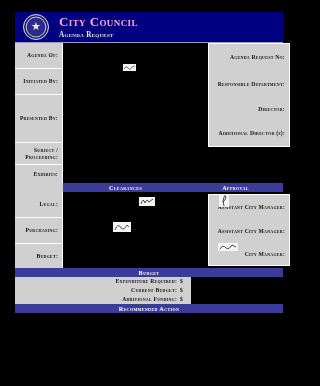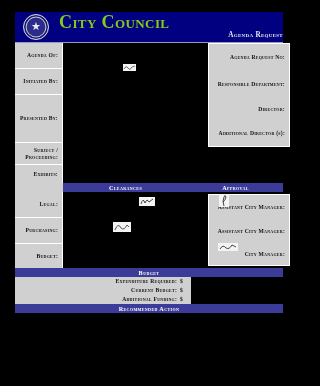--- a/index.html
+++ b/index.html
@@ -63,36 +63,35 @@
     color: #e8e8f4;
     font-size: 11px;
     line-height: 1;
     margin-top: -1px;
   }
   .header-text {
     flex: 1 1 auto;
     padding-left: 2px;
   }
   .title-main {
-    color: #84cc16;
-    font-variant: small-caps;
-    font-weight: bold;
-    font-size: 18px;
+    color: #f9a8d4;
+    font-variant: small-caps;
+    font-weight: bold;
+    font-size: 13px;
     letter-spacing: 0.4px;
     line-height: 14px;
   }
   .title-sub {
     color: #e6e6f2;
     font-variant: small-caps;
     font-weight: bold;
     font-size: 7.2px;
     letter-spacing: 0.3px;
     line-height: 10px;
     margin-top: 1px;
-    text-align: right;
   }
   .header-rule {
     height: 1px;
     background: #9a9ac0;
     width: 100%;
   }
 
   
   .lbl {
     background: #d0d0d0;

